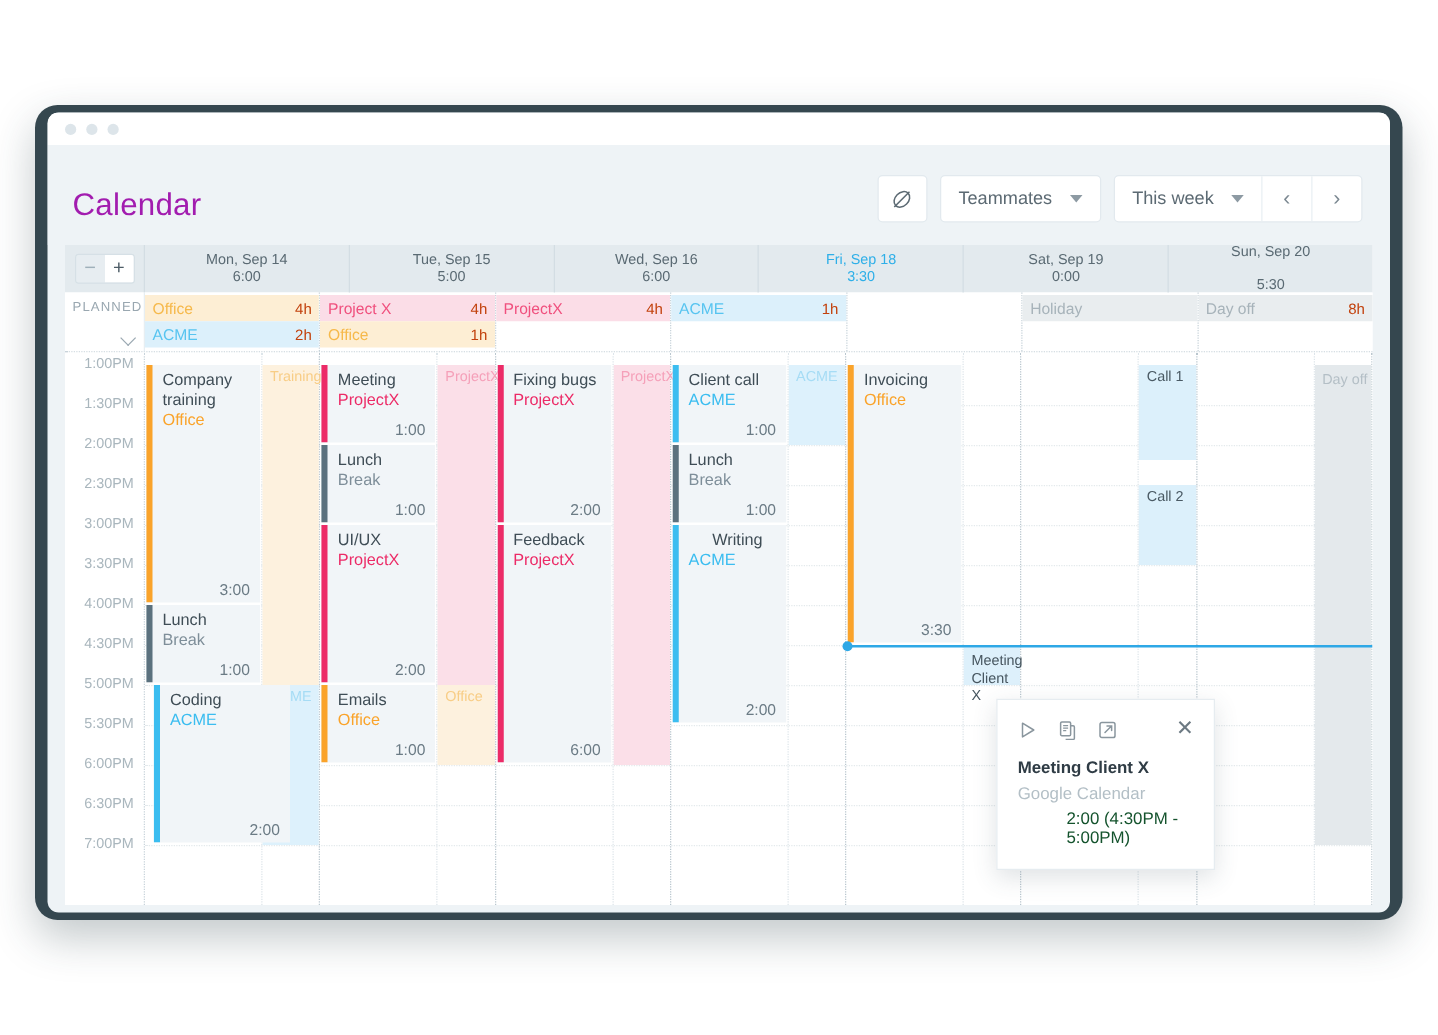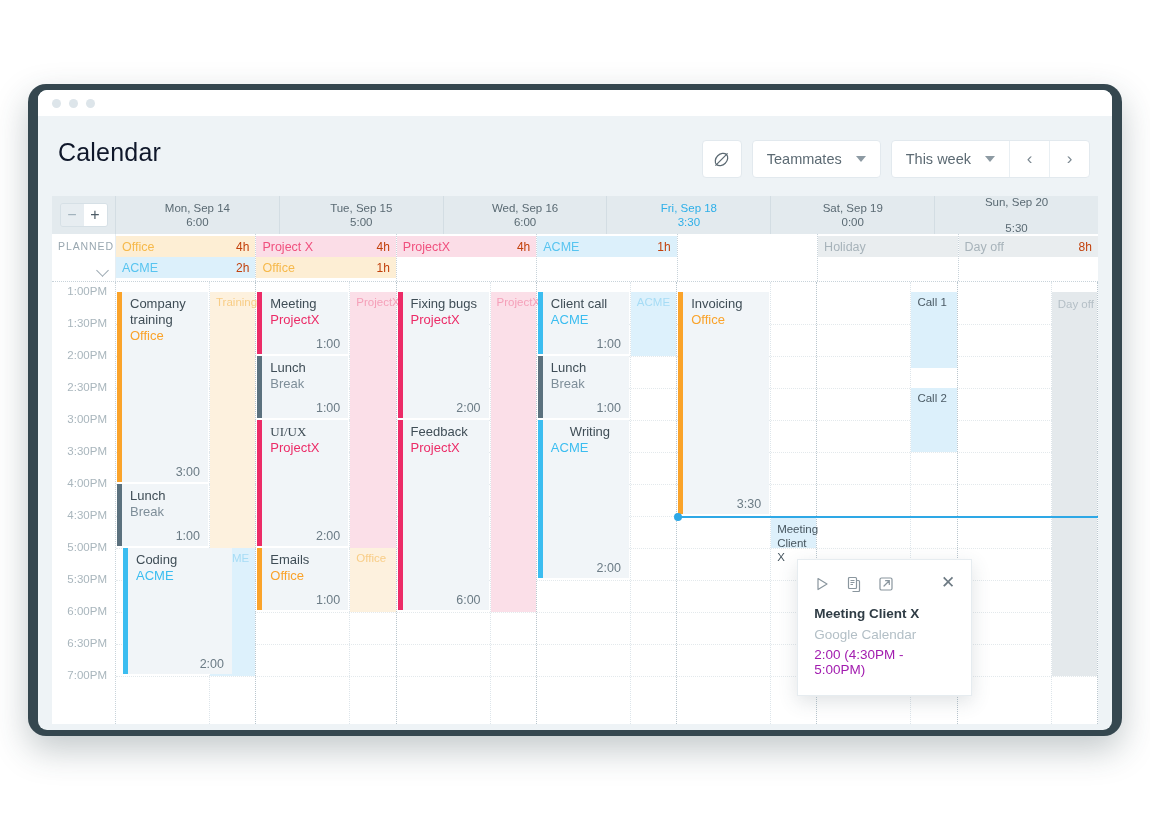--- a/index.html
+++ b/index.html
@@ -36,22 +36,22 @@
   }
   .dot { width: 9px; height: 9px; border-radius: 50%; background: #dde5ea; }
 
   
   #appheader {
     position: relative;
     height: 80px;
     background: #eef3f6;
   }
   #page-title {
-    position: absolute; left: 20px; top: 22px;
-    font-size: 25px; color: #0f172a; font-weight: 400;
+    position: absolute; left: 20px; top: 34px;
+    font-size: 25px; color: #a21caf; font-weight: 400;
     letter-spacing: .2px;
   }
   #header-actions {
     position: absolute; right: 22px; top: 24px;
     display: flex; align-items: stretch; gap: 10px;
   }
   .hbtn {
     background: #fff; border: 1px solid #e2e9ee; border-radius: 4px;
     height: 38px; display: flex; align-items: center; justify-content: center;
     color: #5c6a73; font-size: 14.5px; cursor: pointer;
@@ -145,21 +145,21 @@
   #popup {
     position: absolute; background: #fff; border: 1px solid #e6ecf0;
     box-shadow: 0 6px 18px rgba(60,80,95,.16); z-index: 20;
     padding: 14px 16px 18px 16px;
   }
   #popup .icons { display: flex; align-items: center; gap: 16px; margin-bottom: 12px; position: relative; height: 20px;}
   #popup .ic { color: #7e8c95; cursor: pointer; display: flex; }
   #popup .close { position: absolute; right: 0; top: 0; cursor: pointer; color: #6d7a83; font-size: 17px; line-height: 17px; }
   #popup .pt { font-size: 13.5px; font-weight: bold; color: #2f3c45; margin-bottom: 6px; }
   #popup .ps { font-size: 13.5px; color: #b3bfc6; margin-bottom: 5px; }
-  #popup .pd { font-size: 13.5px; color: #a21caf; }
+  #popup .pd { font-size: 13.5px; color: #14532d; margin-left: 39px; }
 
   
   #scrollbar { position: absolute; right: 1px; top: 0; bottom: 0; width: 4px; }
 </style>
 </head>
 <body>
 
 <div id="device"></div>
 
 <div id="screen">
@@ -368,21 +368,21 @@
           <div class="dur">1:00</div>
         </div>
         <div class="ev" style="left: 205.286px; width: 91px; top: 74px; height: 62px;">
           <div class="bar b-break"></div>
           <div class="ttl" style="width: 73px;">Lunch</div>
           <div class="sub c-break" style="top: 20px;">Break</div>
           <div class="dur">1:00</div>
         </div>
         <div class="ev" style="left: 205.286px; width: 91px; top: 138px; height: 126px;">
           <div class="bar b-projx"></div>
-          <div class="ttl" style="width: 73px; font-family: Liberation Serif, serif;">UI/UX</div>
+          <div class="ttl" style="width: 73px;">UI/UX</div>
           <div class="sub c-projx" style="top: 20px;">ProjectX</div>
           <div class="dur">2:00</div>
         </div>
         <div class="ev" style="left: 205.286px; width: 91px; top: 266px; height: 62px;">
           <div class="bar b-office"></div>
           <div class="ttl" style="width: 73px;">Emails</div>
           <div class="sub c-office" style="top: 20px;">Office</div>
           <div class="dur">1:00</div>
         </div>
         <div class="ev" style="left: 345.571px; width: 91px; top: 10px; height: 126px;">

